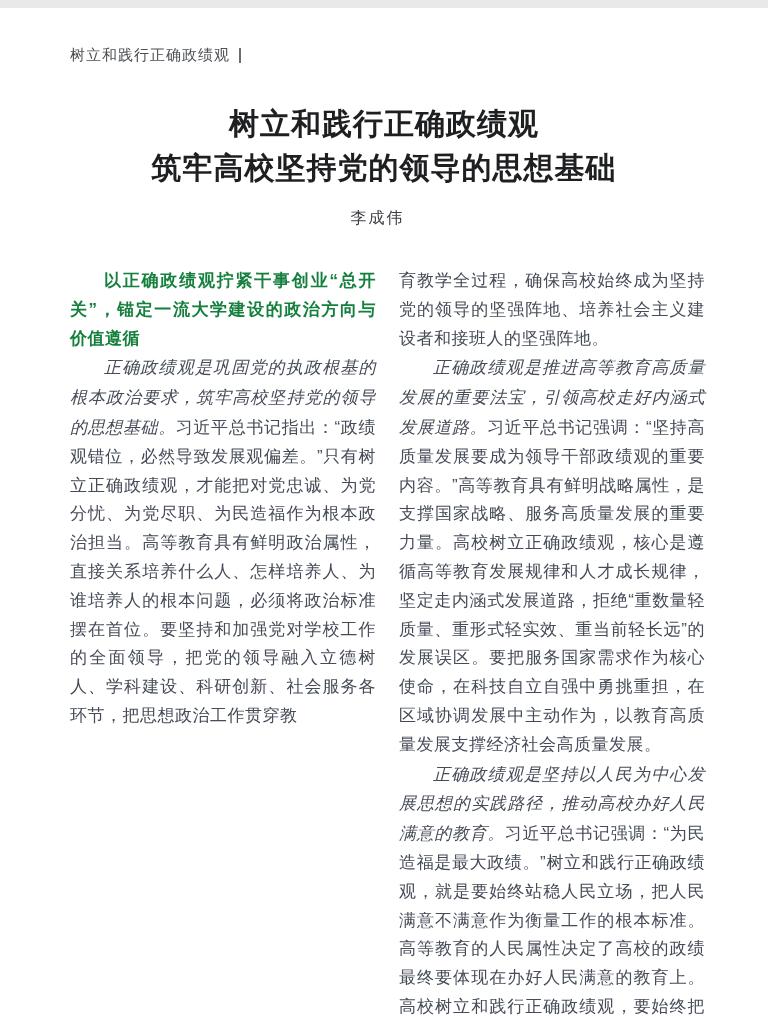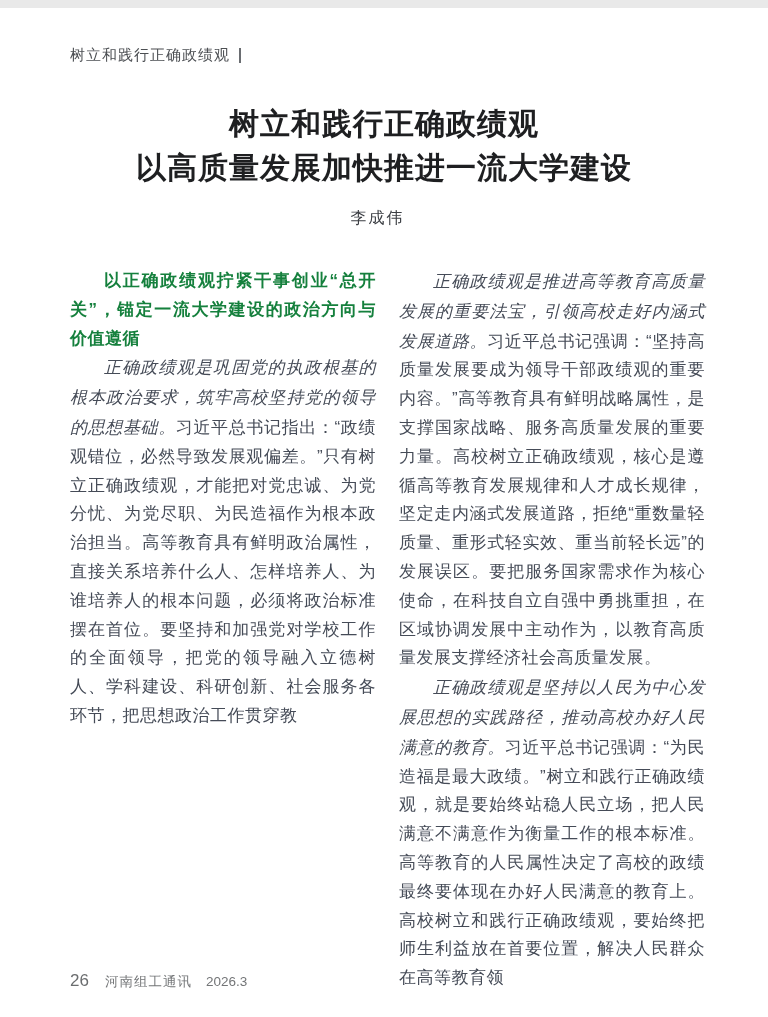--- a/index.html
+++ b/index.html
@@ -105,40 +105,36 @@
 
 <div class="page">
 
   <div class="running-head">
     <span>树立和践行正确政绩观</span>
     <span class="divider-bar"></span>
   </div>
 
   <div class="article-title">
     <div>树立和践行正确政绩观</div>
-    <div>以高质量发展加快推进一流大学建设</div>
+    <div>筑牢高校坚持党的领导的思想基础</div>
   </div>
 
   <div class="author">李成伟</div>
 
   <div class="body-columns">
 
     <div class="col">
       <p class="para bold">以正确政绩观拧紧干事创业“总开关”，锚定一流大学建设的政治方向与价值遵循</p>
       <p class="para"><span class="kai">正确政绩观是巩固党的执政根基的根本政治要求，筑牢高校坚持党的领导的思想基础。</span><span>习近平总书记指出：“政绩观错位，必然导致发展观偏差。”只有树立正确政绩观，才能把对党忠诚、为党分忧、为党尽职、为民造福作为根本政治担当。高等教育具有鲜明政治属性，直接关系培养什么人、怎样培养人、为谁培养人的根本问题，必须将政治标准摆在首位。要坚持和加强党对学校工作的全面领导，把党的领导融入立德树人、学科建设、科研创新、社会服务各环节，把思想政治工作贯穿教</span></p>
     </div>
 
     <div class="col">
+      <p class="para no-indent">育教学全过程，确保高校始终成为坚持党的领导的坚强阵地、培养社会主义建设者和接班人的坚强阵地。</p>
       <p class="para"><span class="kai">正确政绩观是推进高等教育高质量发展的重要法宝，引领高校走好内涵式发展道路。</span><span>习近平总书记强调：“坚持高质量发展要成为领导干部政绩观的重要内容。”高等教育具有鲜明战略属性，是支撑国家战略、服务高质量发展的重要力量。高校树立正确政绩观，核心是遵循高等教育发展规律和人才成长规律，坚定走内涵式发展道路，拒绝“重数量轻质量、重形式轻实效、重当前轻长远”的发展误区。要把服务国家需求作为核心使命，在科技自立自强中勇挑重担，在区域协调发展中主动作为，以教育高质量发展支撑经济社会高质量发展。</span></p>
       <p class="para"><span class="kai">正确政绩观是坚持以人民为中心发展思想的实践路径，推动高校办好人民满意的教育。</span><span>习近平总书记强调：“为民造福是最大政绩。”树立和践行正确政绩观，就是要始终站稳人民立场，把人民满意不满意作为衡量工作的根本标准。高等教育的人民属性决定了高校的政绩最终要体现在办好人民满意的教育上。高校树立和践行正确政绩观，要始终把师生利益放在首要位置，解决人民群众在高等教育领</span></p>
     </div>
 
   </div>
 
-  <div class="footer">
-    <span class="page-num">26</span>
-    <span class="journal">河南组工通讯</span>
-    <span class="issue">2026.3</span>
-  </div>
 
   <div class="watermark">头条@郑州大学</div>
 
 </div>
 
 </body></html>

